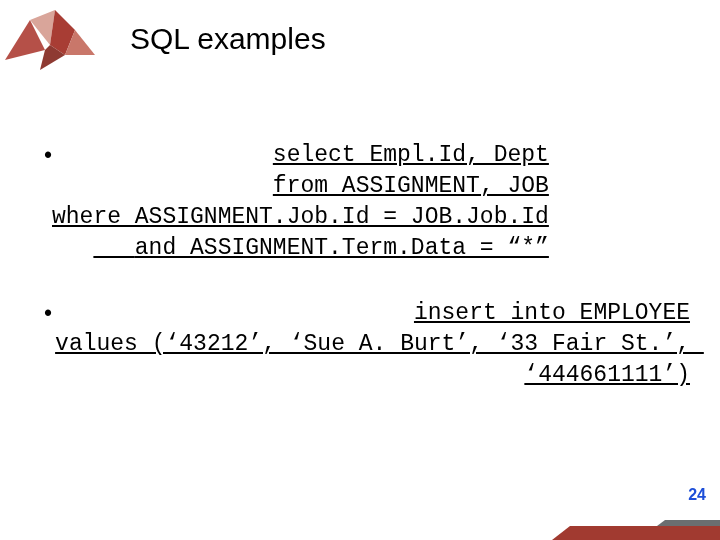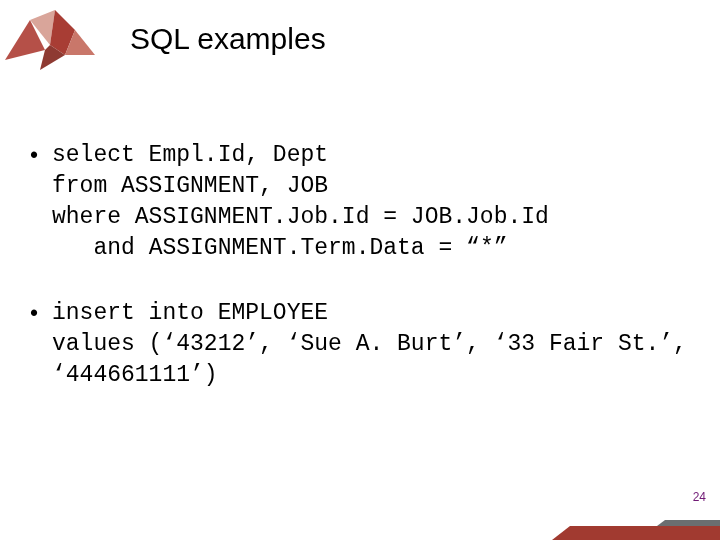--- a/index.html
+++ b/index.html
@@ -10,20 +10,21 @@
     background: #fff;
     font-family: Arial, Helvetica, sans-serif;
     overflow: hidden;
     position: relative;
   }
   .slide {
     width: 720px;
     height: 540px;
     position: relative;
     box-sizing: border-box;
+    text-align: right;
   }
   .logo {
     position: absolute;
     top: 0px;
     left: 0px;
     width: 100px;
     height: 80px;
   }
   .title {
     position: absolute;
@@ -46,34 +47,36 @@
     display: flex;
     margin-bottom: 34px;
   }
   .dot {
     width: 22px;
     flex: none;
   }
   .code {
     font-family: "Courier New", Courier, monospace;
     white-space: pre-wrap;
+    text-decoration: underline;
   }
   .footer {
     position: absolute;
     bottom: 12px;
     left: 20px;
     font-size: 10px;
     color: #a03028;
   }
   .pagenum {
     position: absolute;
     right: 14px;
     bottom: 36px;
-    font-size: 12px;
-    color: #701a75;
+    font-size: 16px;
+    color: #1d4ed8;
+    font-weight: bold;
   }
   .notch {
     position: absolute;
     right: 0;
     bottom: 0;
     width: 170px;
     height: 20px;
   }
   .notch .bar {
     position: absolute;

